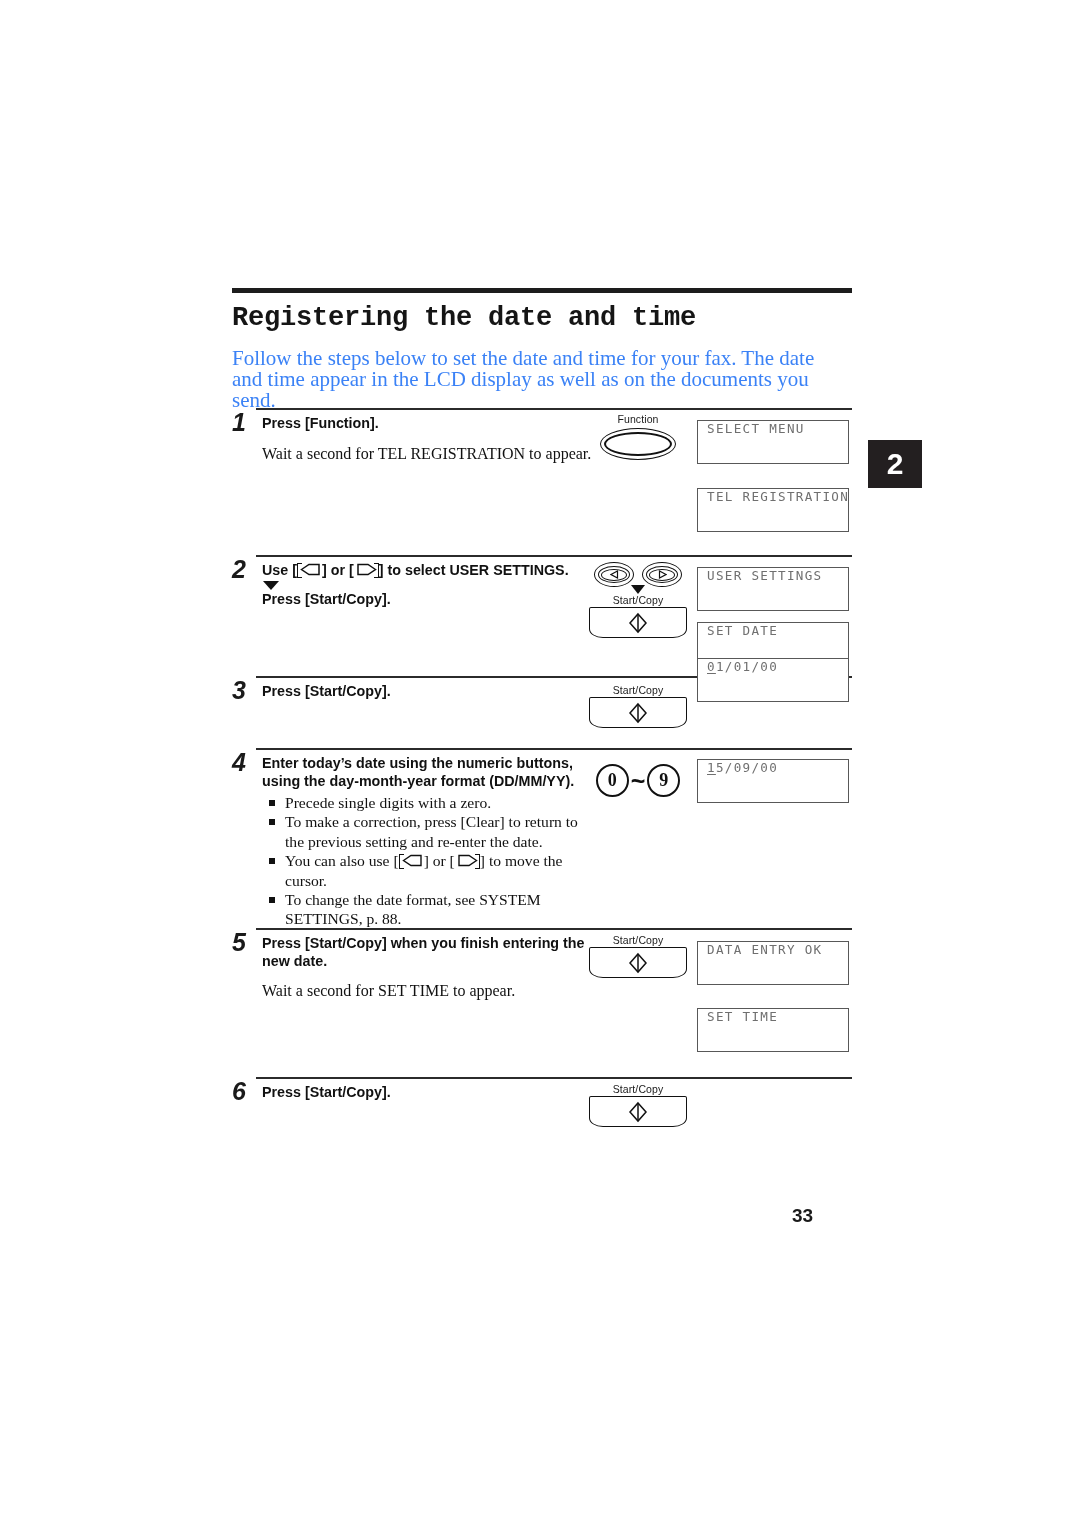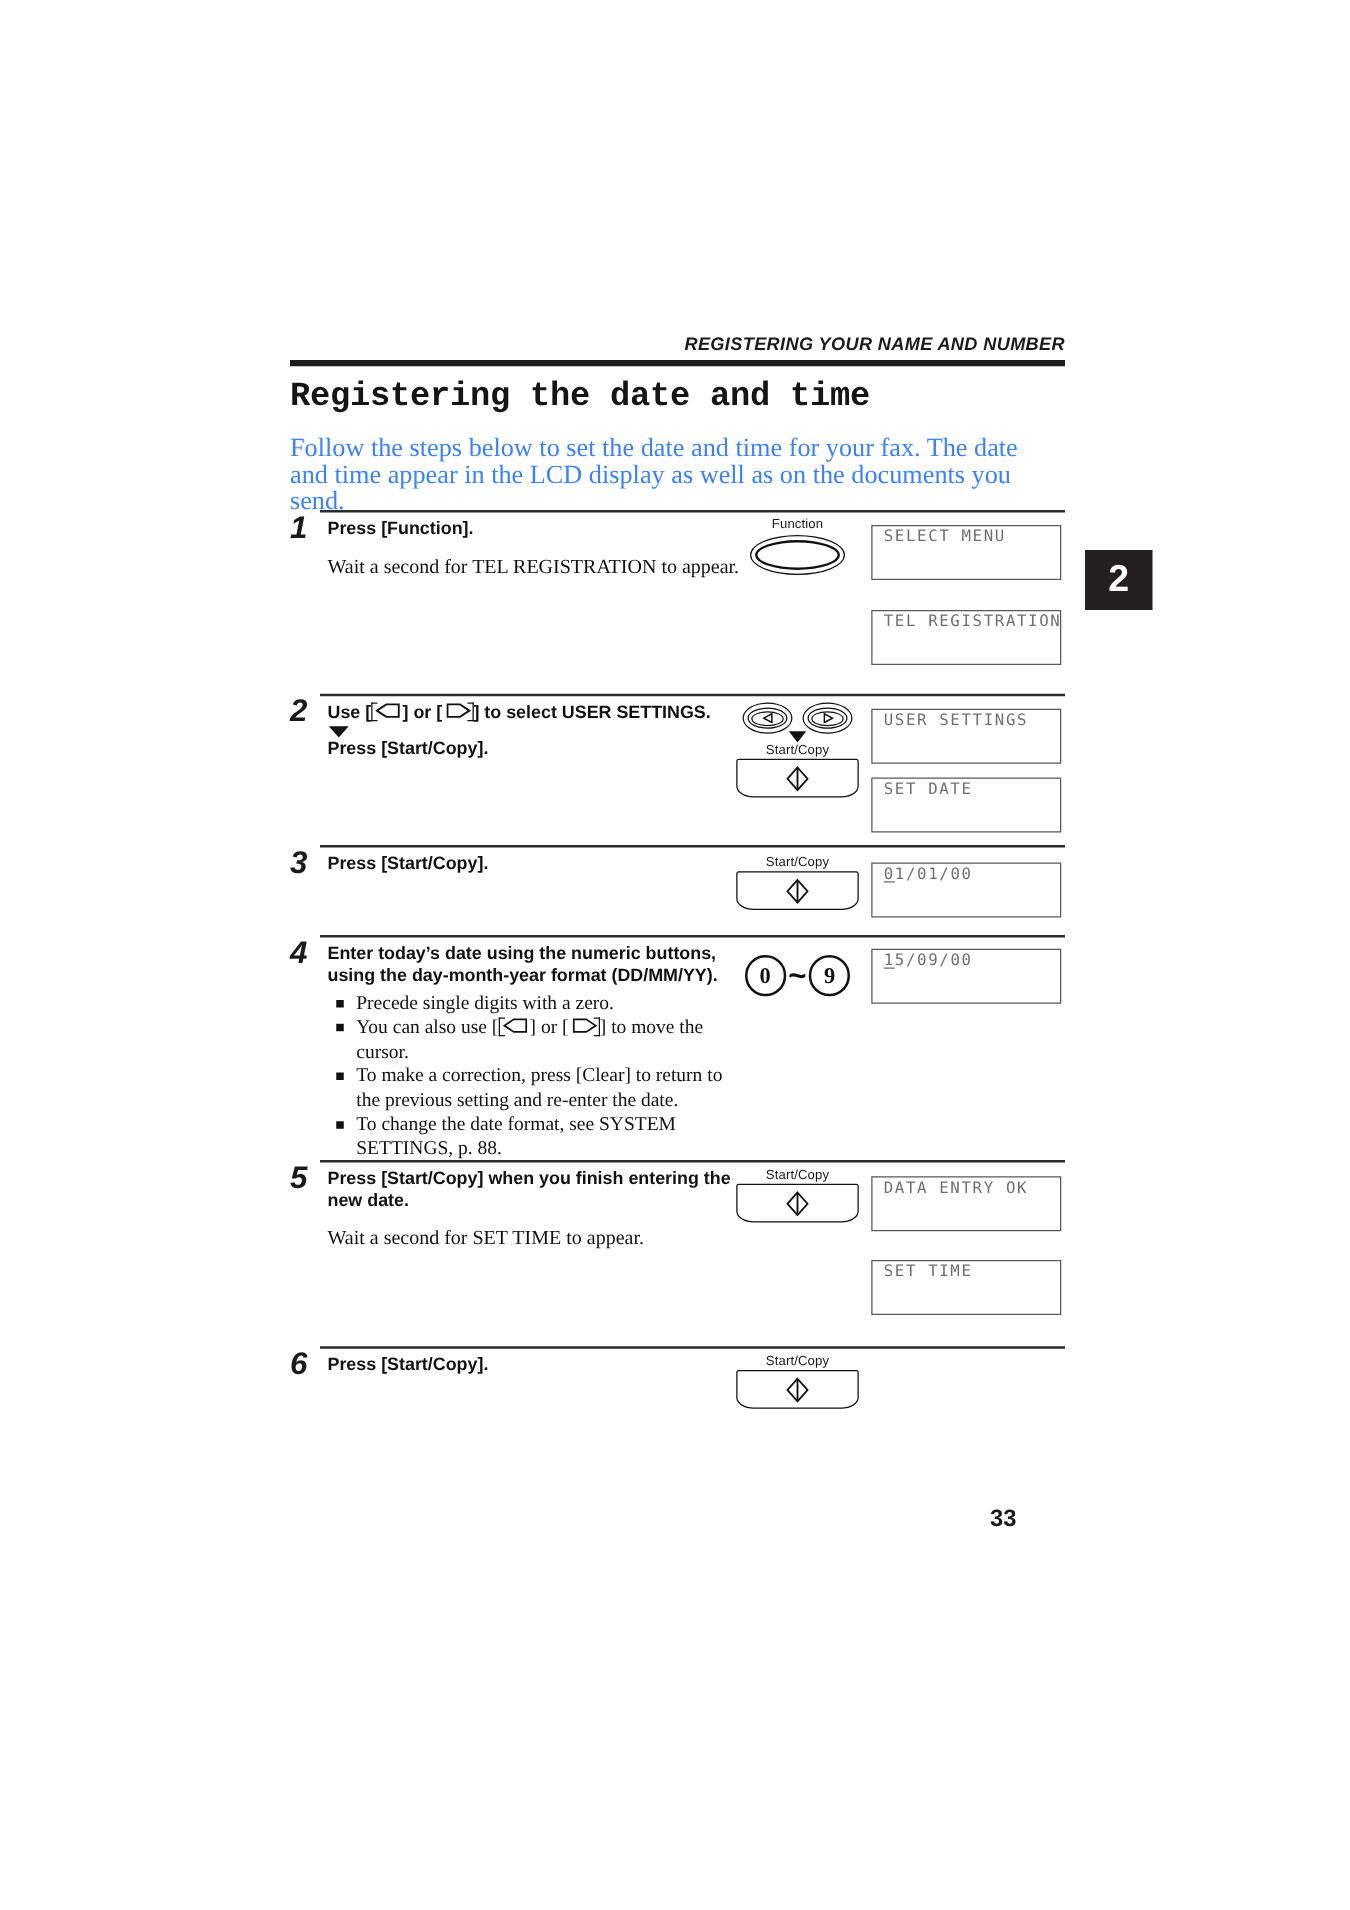--- a/index.html
+++ b/index.html
@@ -363,21 +363,20 @@
     font-weight: bold;
     font-size: 19px;
     color: #1a1a1a;
   }
 </style>
 </head>
 <body>
 
 <div class="page">
 
-  <div class="runhead">REGISTERING YOUR NAME AND NUMBER</div>
   <div class="runrule"></div>
 
   <div class="chaptab">2</div>
 
   <div class="title">Registering the date and time</div>
   <div class="intro">Follow the steps below to set the date and time for your fax. The date and time appear in the LCD display as well as on the documents you send.</div>
 
   <div class="step" style="top:408px;">
     <div class="step-rule"></div>
     <div class="step-num">1</div>
@@ -454,42 +453,42 @@
   </div>
   <div class="keycol" style="left:583px; top:684px;">
     <div class="keylabel">Start/Copy</div>
     <div class="scbtn">
       <svg width="22" height="22" viewBox="0 0 22 22">
           <polygon points="11,2 19,11 11,20 3,11" fill="none" stroke="#111" stroke-width="1.5"></polygon>
           <line x1="11" y1="3" x2="11" y2="19" stroke="#111" stroke-width="1.5"></line>
         </svg>
     </div>
   </div>
-  <div class="lcd" style="left:697px; top:690px;">
+  <div class="lcd" style="left:697px; top:658px;">
     <span class="txt"><span class="cur">0</span><span>1/01/00</span></span>
   </div>
 
   <div class="step" style="top:748px;">
     <div class="step-rule"></div>
     <div class="step-num">4</div>
     <div class="step-text">
       <div class="lead">Enter today’s date using the numeric buttons,</div>
       <div class="lead">using the day-month-year format (DD/MM/YY).</div>
     </div>
   </div>
   <div class="bullets" style="top:793px;">
     <div class="bi">Precede single digits with a zero.</div>
+    <div class="bi">To make a correction, press [Clear] to return to the previous setting and re-enter the date.</div>
     <div class="bi">
       <span>You can also use [</span><span class="karrow left"><span class="brk"></span><svg width="20" height="13" viewBox="0 0 20 13">
             <polygon points="1.5,6.5 9,1.5 19,1.5 19,11.5 9,11.5" fill="none" stroke="#111" stroke-width="1.4"></polygon>
           </svg></span><span>] or [</span><span class="karrow right"><span class="brk"></span><svg width="20" height="13" viewBox="0 0 20 13">
             <polygon points="18.5,6.5 11,1.5 1,1.5 1,11.5 11,11.5" fill="none" stroke="#111" stroke-width="1.4"></polygon>
           </svg></span><span>] to move the cursor.</span>
     </div>
-    <div class="bi">To make a correction, press [Clear] to return to the previous setting and re-enter the date.</div>
     <div class="bi">To change the date format, see SYSTEM SETTINGS, p. 88.</div>
   </div>
   <div class="keycol" style="left:583px; top:762px;">
     <div class="numkeys">
       <span class="numcirc">0</span>
       <span class="tilde">~</span>
       <span class="numcirc">9</span>
     </div>
   </div>
   <div class="lcd" style="left:697px; top:759px;">

